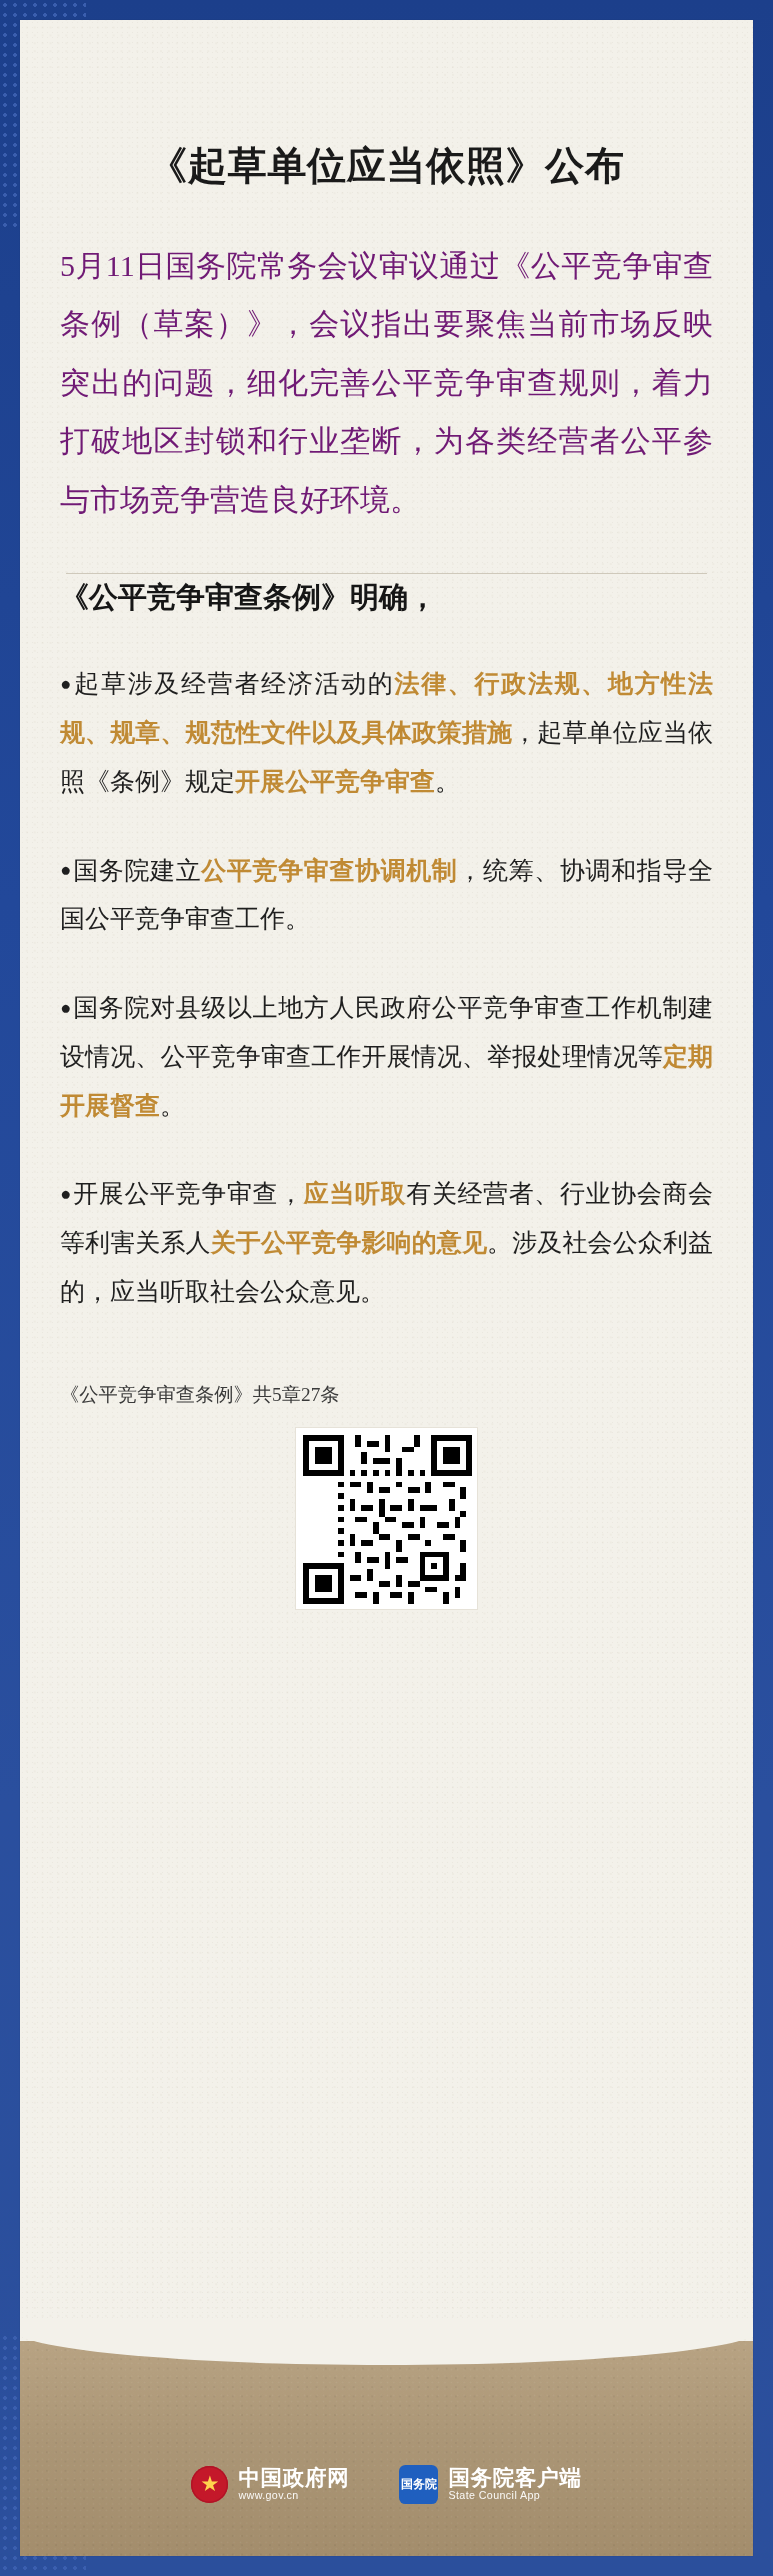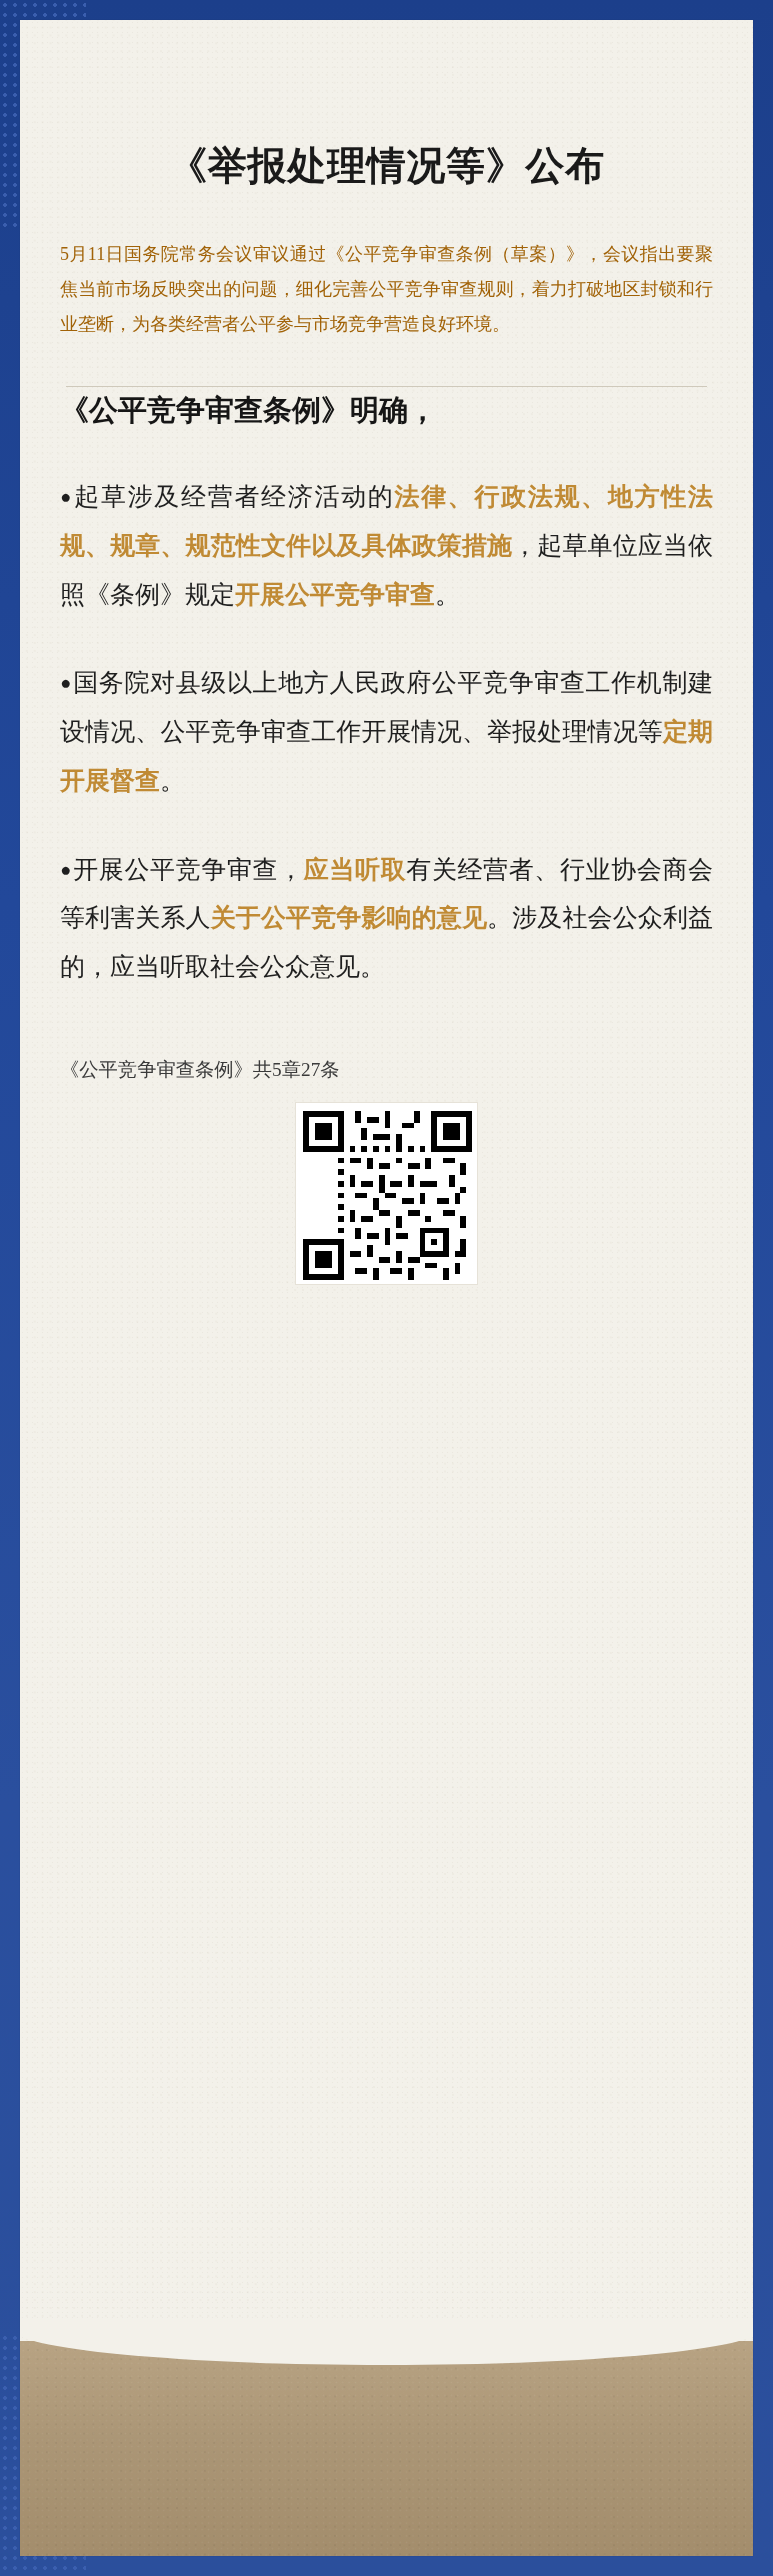--- a/index.html
+++ b/index.html
@@ -77,23 +77,23 @@
     text-align: center;
     font-size: 39px;
     font-weight: bold;
     letter-spacing: 0.7px;
     color: #1a1a1a;
     line-height: 1.25;
   }
 
   .body-block {
     margin-top: 46px;
-    font-size: 18px;
+    font-size: 30px;
     line-height: 1.95;
-    color: #a16207;
+    color: #701a75;
     text-align: justify;
     text-indent: 0;
   }
   .body-block + .body-block { margin-top: 42px; }
 
   .divider {
     margin: 44px 5.7px 0 5.7px;
     height: 0.7px;
     background: #cfc9bb;
   }
@@ -237,32 +237,35 @@
 <body>
 
 <div id="page">
 
   <div class="dots-tl"></div>
   <div class="dots-bl"></div>
 
   <div class="card">
     <div class="content">
 
-      <h1 class="doc-title">《举报处理情况等》公布</h1>
+      <h1 class="doc-title">《起草单位应当依照》公布</h1>
 
       <p class="body-block">5月11日国务院常务会议审议通过《公平竞争审查条例（草案）》，会议指出要聚焦当前市场反映突出的问题，细化完善公平竞争审查规则，着力打破地区封锁和行业垄断，为各类经营者公平参与市场竞争营造良好环境。</p>
 
       <div class="divider"></div>
 
       <div class="sub-title">《公平竞争审查条例》明确，</div>
 
       <div class="bullet">
         <span class="dot">●</span><span>起草涉及经营者经济活动的</span><span class="hl">法律、行政法规、地方性法规、规章、规范性文件以及具体政策措施</span><span>，起草单位应当依照《条例》规定</span><span class="hl">开展公平竞争审查</span><span>。</span>
       </div>
 
+      <div class="bullet">
+        <span class="dot">●</span><span>国务院建立</span><span class="hl">公平竞争审查协调机制</span><span>，统筹、协调和指导全国公平竞争审查工作。</span>
+      </div>
 
       <div class="bullet">
         <span class="dot">●</span><span>国务院对县级以上地方人民政府公平竞争审查工作机制建设情况、公平竞争审查工作开展情况、举报处理情况等</span><span class="hl">定期开展督查</span><span>。</span>
       </div>
 
       <div class="bullet">
         <span class="dot">●</span><span>开展公平竞争审查，</span><span class="hl">应当听取</span><span>有关经营者、行业协会商会等利害关系人</span><span class="hl">关于公平竞争影响的意见</span><span>。涉及社会公众利益的，应当听取社会公众意见。</span>
       </div>
 
       <div class="footer-note">
@@ -372,17 +375,34 @@
               <rect x="26" y="24" width="2" height="1"></rect>
           </g>
         </svg>
       </div>
 
     </div>
 
     <div class="bottom-strip">
       <div class="strip-curve"></div>
 
+      <div class="brand-row">
+        <div class="brand">
+          <div class="emblem"></div>
+          <div class="brand-text">
+            <span class="t1">中国政府网</span>
+            <span class="t2">www.gov.cn</span>
+          </div>
+        </div>
+
+        <div class="brand">
+          <div class="app-badge">国务院</div>
+          <div class="brand-text">
+            <span class="t1">国务院客户端</span>
+            <span class="t2">State Council App</span>
+          </div>
+        </div>
+      </div>
     </div>
 
   </div>
 </div>
 
 
 </body></html>

